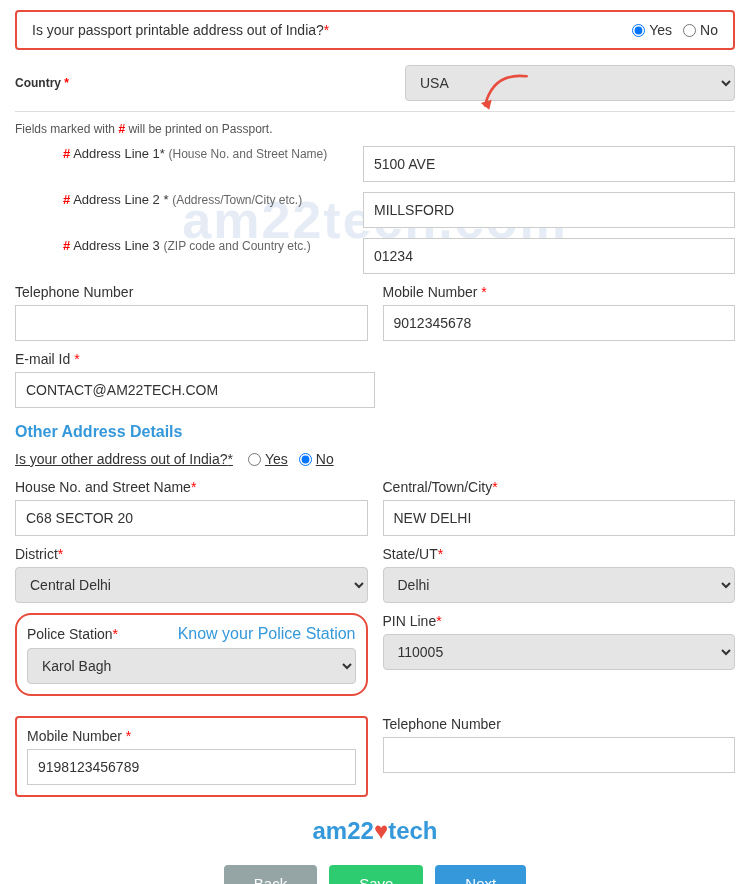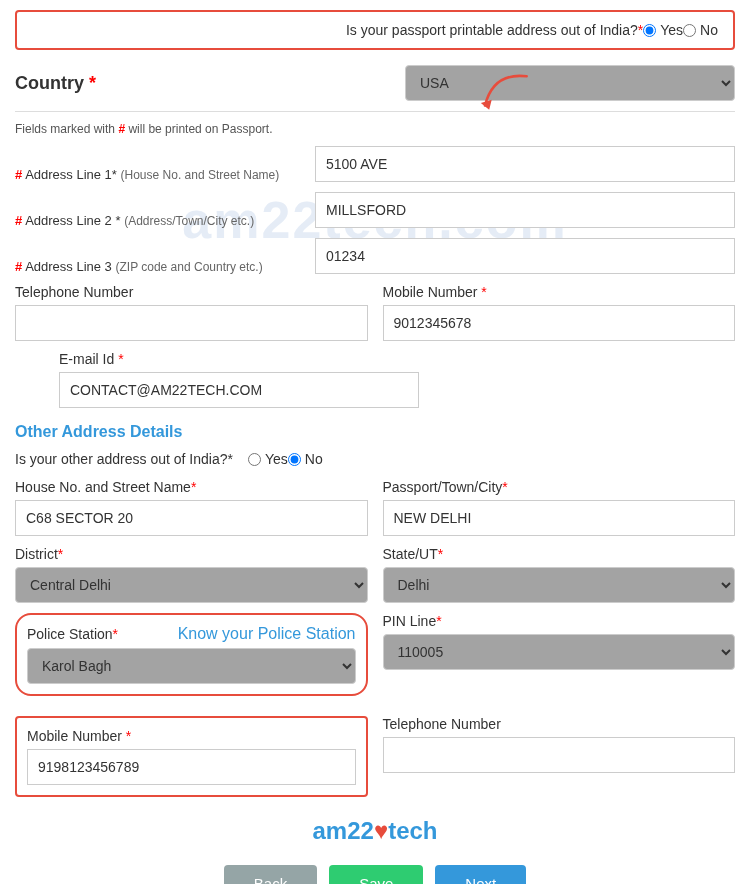--- a/index.html
+++ b/index.html
@@ -16,82 +16,83 @@
       padding: 10px 15px 20px 15px;
       position: relative;
     }
     .passport-question-box {
       border: 2px solid #e74c3c;
       border-radius: 4px;
       padding: 10px 15px;
       margin-bottom: 15px;
       display: flex;
       align-items: center;
-      justify-content: flex-end;
+      justify-content: space-between;
     }
     .passport-question-text {
       font-size: 14px;
       color: #333;
     }
     .passport-question-text span.required {
       color: red;
     }
     .radio-group {
       display: flex;
       align-items: center;
-      gap: 0;
+      gap: 11px;
     }
     .radio-group label {
       display: flex;
       align-items: center;
       gap: 4px;
       cursor: pointer;
       font-size: 14px;
     }
     .section-row {
       display: flex;
       align-items: center;
       margin-bottom: 8px;
     }
     .section-row label {
-      font-size: 18px;
+      font-size: 12px;
       font-weight: bold;
       color: #333;
       min-width: 80px;
     }
     .section-row label .required {
       color: red;
     }
     .country-select {
       margin-left: auto;
       width: 330px;
     }
     select {
       width: 100%;
       padding: 7px 10px;
       border: 1px solid #ccc;
       border-radius: 4px;
       font-size: 14px;
-      background: #a3a3a3;
+      background: #e5e5e5;
       color: #333;
       height: 36px;
     }
     .fields-note {
       font-size: 12px;
       color: #555;
       margin-bottom: 10px;
     }
     .fields-note .hash {
       color: red;
       font-weight: bold;
     }
     .address-field-row {
       display: flex;
-      align-items: flex-end;
-      margin-bottom: 10px;
+      align-items: flex-start;
+      margin-bottom: 10px;
+      margin-left: 48px;
     }
     .address-field-label {
       font-size: 13px;
       color: #333;
       min-width: 300px;
     }
     .address-field-label .hash {
       color: red;
       font-weight: bold;
     }
@@ -124,35 +125,35 @@
       color: #333;
       margin-bottom: 5px;
       display: block;
     }
     .field-label .required {
       color: red;
     }
     .email-field {
       max-width: 360px;
       margin-bottom: 15px;
-      margin-left: 44px;
     }
     .section-title {
       font-size: 16px;
       color: #3498db;
       font-weight: bold;
       margin-bottom: 10px;
       margin-top: 5px;
     }
     .other-address-question {
       display: flex;
       align-items: center;
       margin-bottom: 12px;
       font-size: 14px;
       color: #333;
+      text-decoration: underline;
     }
     .other-address-question .q-text {
       margin-right: 15px;
     }
     .highlighted-box {
       border: 2px solid #e74c3c;
       border-radius: 16px;
       padding: 10px;
       margin-bottom: 10px;
     }
@@ -368,21 +369,21 @@
 
     <div class="two-col-row">
       <div class="col-half">
         <span class="field-label">
           <span>House No. and Street Name</span><span class="required">*</span>
         </span>
         <input type="text" value="C68 SECTOR 20" style="">
       </div>
       <div class="col-half">
         <span class="field-label">
-          <span>Passport/Town/City</span><span class="required">*</span>
+          <span>Central/Town/City</span><span class="required">*</span>
         </span>
         <input type="text" value="NEW DELHI" style="">
       </div>
     </div>
 
     <div class="two-col-row">
       <div class="col-half">
         <span class="field-label">
           <span>District</span><span class="required">*</span>
         </span>

